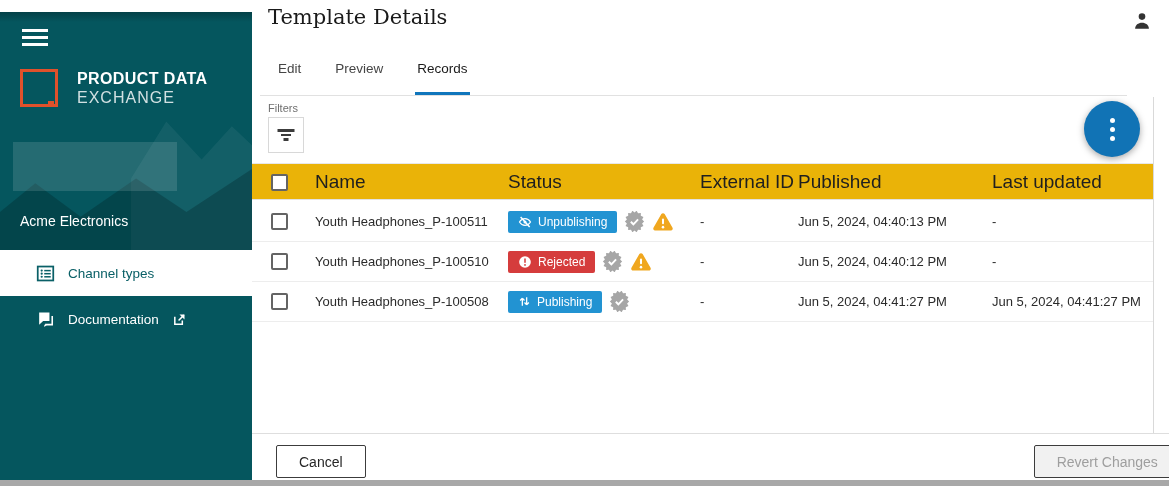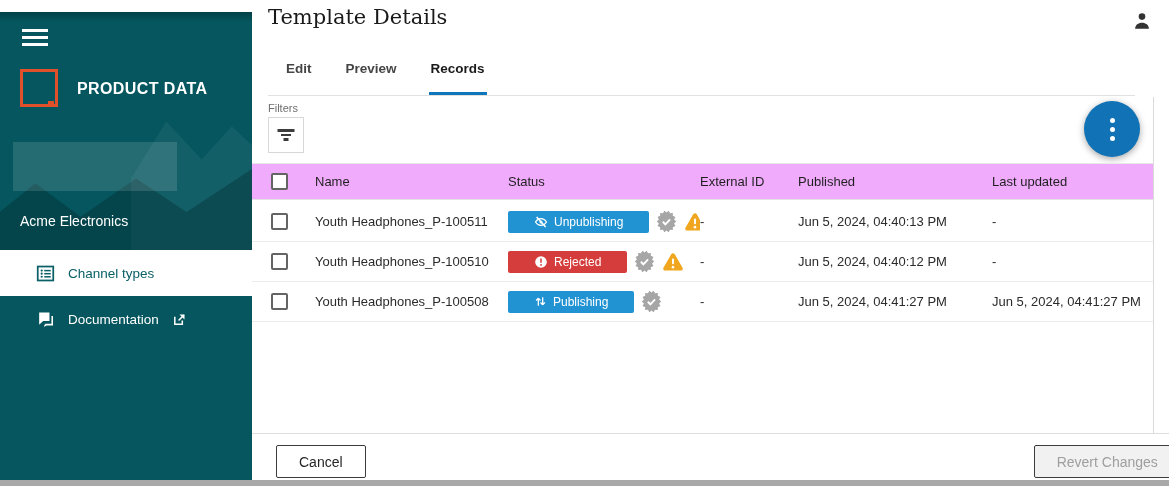--- a/index.html
+++ b/index.html
@@ -45,48 +45,48 @@
   .nav-item { display:flex; align-items:center; height:46px; padding-left:36px; cursor:pointer; color:#ffffff; font-size:13.5px; }
   .nav-item .nav-icon { width:19px; height:19px; display:inline-flex; margin-right:13px; flex:none; }
   .nav-item.active { background:#ffffff; color:#0a6067; font-weight:500; }
   .nav-ext { width:15px; height:15px; display:inline-flex; margin-left:13px; }
 
   
   .main { position:absolute; left:252px; top:0; width:917px; height:480px; background:#fff; }
   .page-title { position:absolute; left:16px; top:5px; font-family:"DejaVu Serif","Liberation Serif",serif; font-size:21px; font-weight:500; color:#1a1a1a; }
   .user-btn { position:absolute; right:16px; top:10px; width:22px; height:22px; background:none; border:none; cursor:pointer; }
 
-  .tabs-row { position:absolute; left:16px; top:55px; width:867px; height:41px; border-bottom:1px solid #e1e1e1; display:flex; padding-left:16px;font-weight:bold; }
+  .tabs-row { position:absolute; left:8px; top:55px; width:867px; height:41px; border-bottom:1px solid #e1e1e1; display:flex; padding-left:16px; }
   .tab { margin-right:30px; padding:6px 2px 0 2px; font-size:13.5px; color:#454545; cursor:pointer; position:relative; }
   .tab.active { color:#1a1a1a; }
   .tab.active::after { content:""; position:absolute; left:0; right:0; bottom:0; height:3px; background:#1076bc; }
 
   .filters-label { position:absolute; left:16px; top:102px; font-size:11px; color:#6f6f6f; }
   .filter-btn { position:absolute; left:16px; top:117px; width:36px; height:36px; background:#fff; border:1px solid #d8d8d8; cursor:pointer; display:flex; align-items:center; justify-content:center; }
   .filter-glyph { width:17px; height:12px; position:relative; }
   .filter-glyph span { position:absolute; left:50%; transform:translateX(-50%); height:2.5px; background:#3c3c3c; }
   .filter-glyph span:nth-child(1){ top:0; width:17px; }
   .filter-glyph span:nth-child(2){ top:4.5px; width:10px; }
   .filter-glyph span:nth-child(3){ top:9px; width:5px; }
 
   .fab { position:absolute; left:832px; top:101px; width:56px; height:56px; border-radius:50%; background:#1173b5; border:none; cursor:pointer; box-shadow:0 2px 7px rgba(0,0,0,0.35); display:flex; flex-direction:column; align-items:center; justify-content:center; gap:4px; }
   .fab i { width:5px; height:5px; border-radius:50%; background:#fff; }
 
   .content-right-line { position:absolute; left:901px; top:97px; width:1px; height:336px; background:#d9d9d9; }
 
   
   .grid-row { display:grid; grid-template-columns:63px 193px 192px 98px 194px 161px; align-items:center; }
-  .thead { position:absolute; left:0; top:163px; width:901px; height:37px; background:#f0abfc; border-top:1px solid #e8e8e8; border-bottom:1px solid #e2e2e2; font-size:13px; color:#1f1f1f; }
+  .thead { position:absolute; left:0; top:163px; width:901px; height:37px; background:#eab308; border-top:1px solid #e8e8e8; border-bottom:1px solid #e2e2e2; font-size:19px; color:#1f1f1f; }
   .tbody { position:absolute; left:0; top:202px; width:901px; }
   .trow { height:40px; border-bottom:1px solid #ededed; font-size:13px; color:#2b2b2b; }
   .cell { overflow:hidden; white-space:nowrap; }
   .c-check { padding-left:19px; }
   .checkbox { display:inline-block; width:17px; height:17px; border:2px solid #646464; border-radius:2px; background:#fff; cursor:pointer; vertical-align:middle; }
   .c-status { display:flex; align-items:center; gap:7px; }
-  .badge { display:inline-flex; align-items:center; gap:6px; height:22px; padding:0 26px; border-radius:2px; color:#fff; font-size:12px; white-space:nowrap; }
+  .badge { display:inline-flex; align-items:center; gap:6px; height:22px; padding:0 10px; border-radius:2px; color:#fff; font-size:12px; white-space:nowrap; }
   .badge-unpublishing, .badge-publishing { background:#2293d2; }
   .badge-rejected { background:#d53c3c; }
   .bicon { display:inline-flex; }
   .status-extra { display:inline-flex; flex:none; }
 
   
   .footer { position:absolute; left:0; top:433px; width:1054px; height:47px; background:#fff; border-top:1px solid #dedede; }
   .btn { height:33px; padding:0 22px; font-size:14px; font-family:"Liberation Sans",sans-serif; border-radius:2px; cursor:pointer; }
   .btn-cancel { position:absolute; left:24px; top:11px; background:#fff; border:1px solid #3c3c3c; color:#262626; }
   .btn-group { position:absolute; right:13px; top:11px; display:flex; gap:16px; }
@@ -112,20 +112,21 @@
         <span></span>
         <span></span>
     </button>
 
     <div class="brand">
       <div class="brand-mark">
           <i></i>
         </div>
       <div class="brand-text">
         <div class="brand-line1">PRODUCT DATA</div>
+        <div class="brand-line2">EXCHANGE</div>
       </div>
     </div>
 
     <div class="logo-placeholder"></div>
 
     <div class="org-name">Acme Electronics</div>
 
     <nav class="nav">
       <div class="nav-item active">
         <span class="nav-icon">

